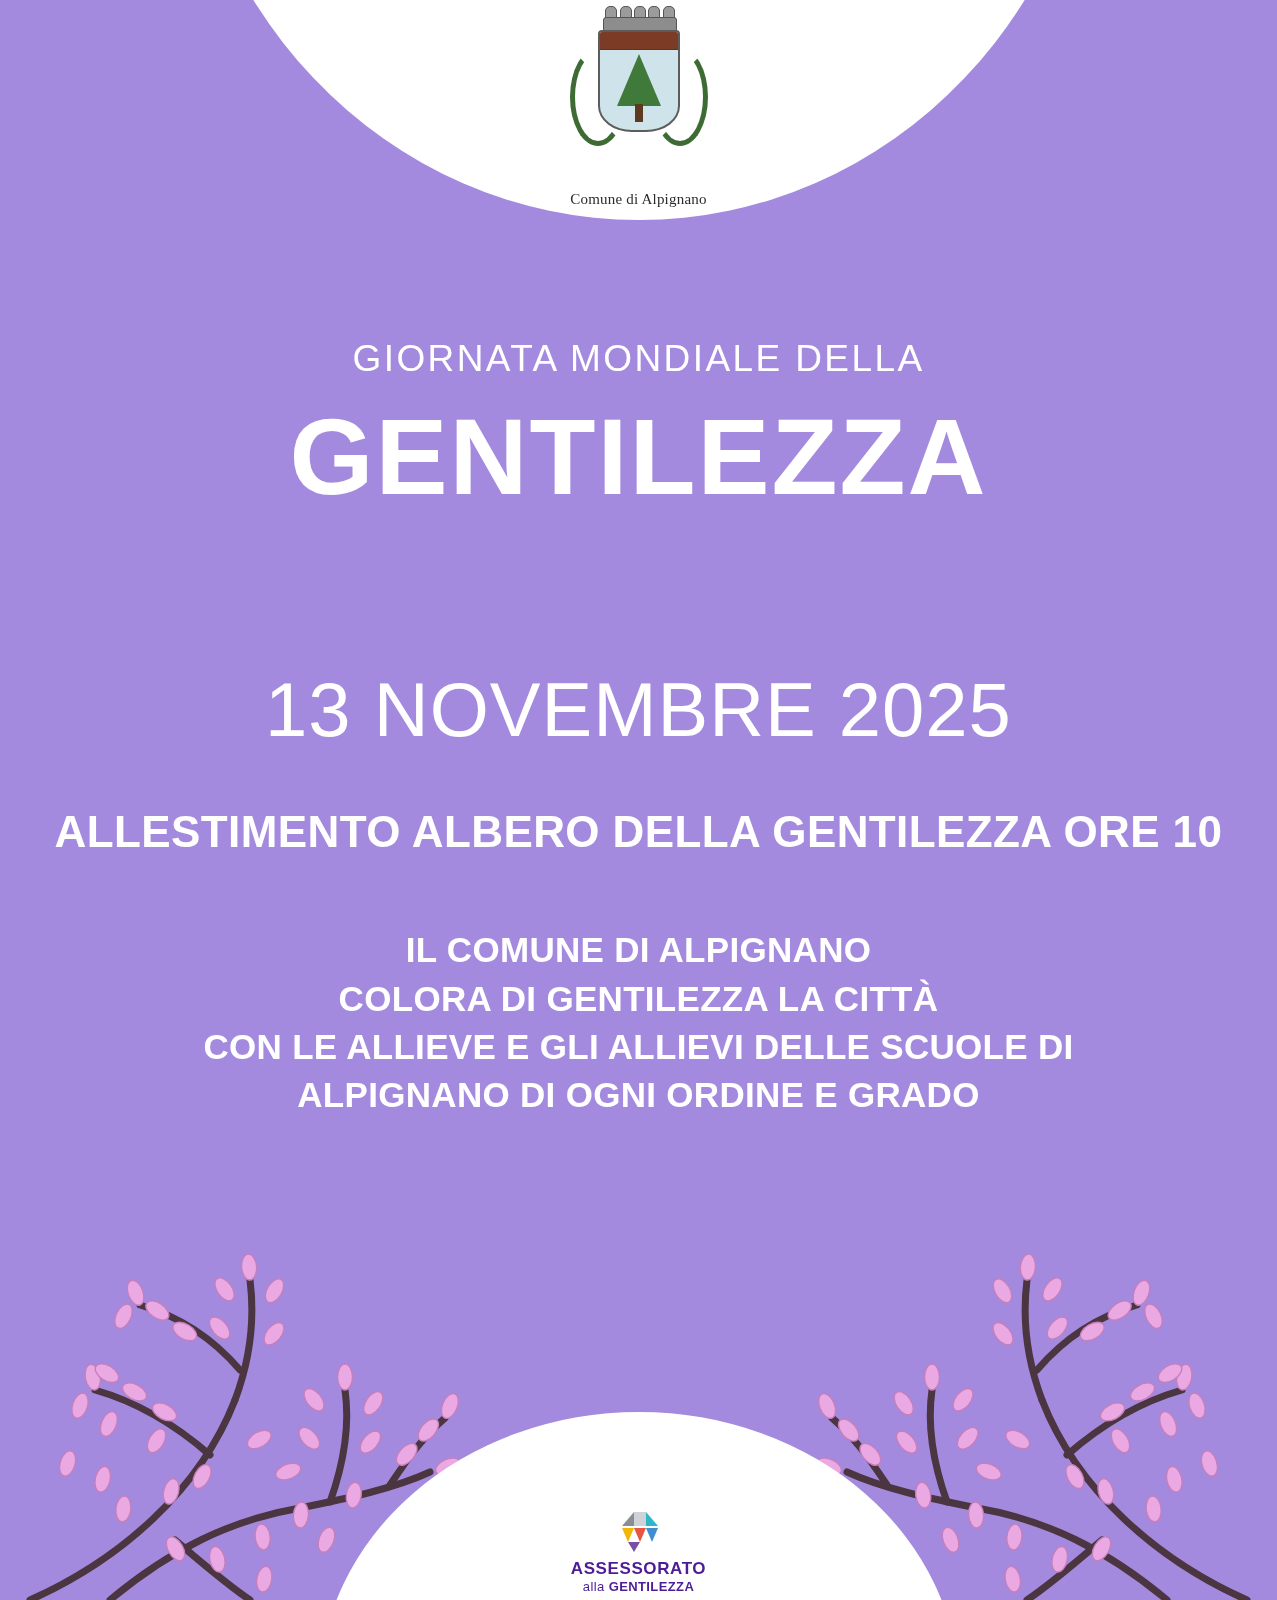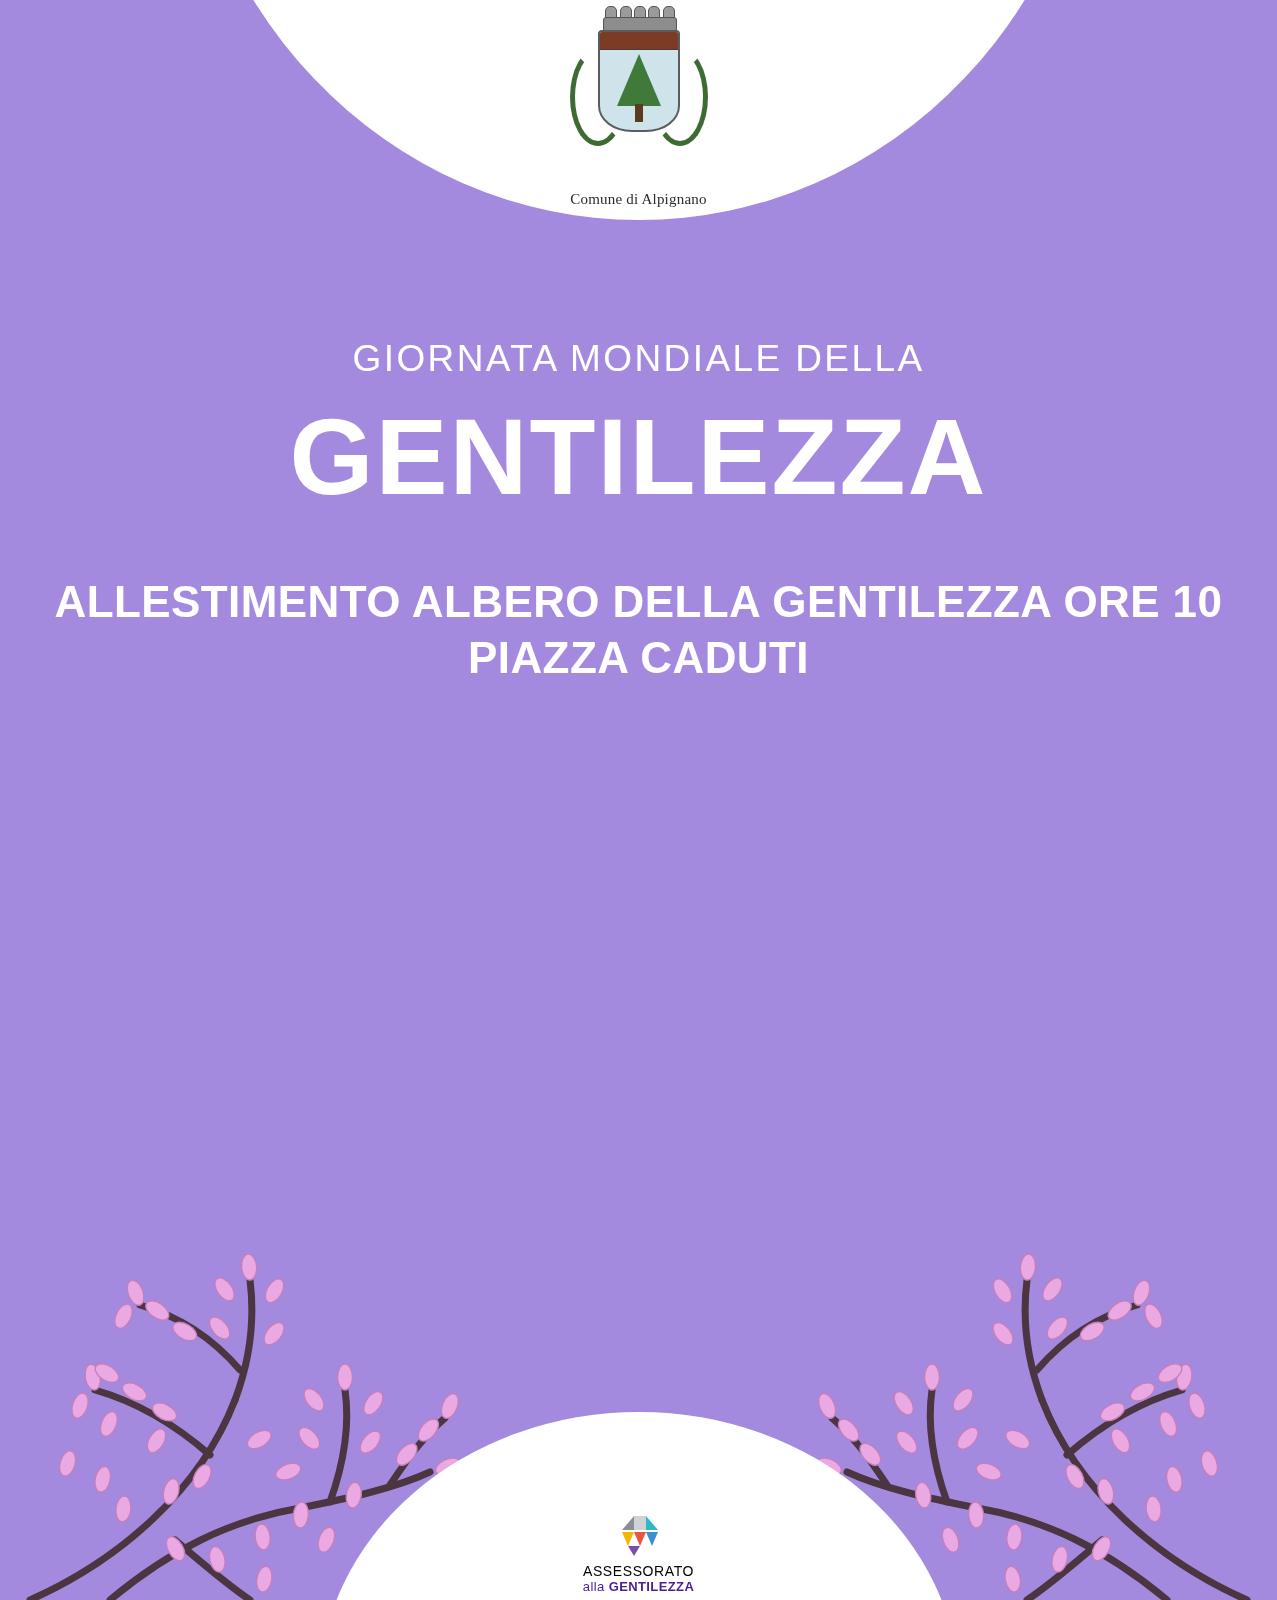--- a/index.html
+++ b/index.html
@@ -208,23 +208,23 @@
     text-align: center;
     z-index: 7;
   }
   .logo-mark {
     width: 62px;
     height: 48px;
     margin: 0 auto 5px auto;
     position: relative;
   }
   .footer-line1 {
-    font-size: 14px;
-    font-weight: 400;
-    color: #000000;
+    font-size: 17px;
+    font-weight: 700;
+    color: #4c1d95;
     letter-spacing: .6px;
   }
   .footer-line2 {
     font-size: 13px;
     color: #4c1d95;
     letter-spacing: .4px;
   }
   .footer-line2 b { font-weight: 700; }
 </style>
 </head>
@@ -249,23 +249,29 @@
     </div>
     <div class="wreath-l"></div>
     <div class="wreath-r"></div>
   </div>
   <div class="crest-caption">Comune di Alpignano</div>
 </div>
 
 <div class="content">
   <div class="kicker">GIORNATA MONDIALE DELLA</div>
   <div class="title">GENTILEZZA</div>
+  <div class="date">13 NOVEMBRE 2025</div>
   <div class="subtitle">
     <div>ALLESTIMENTO ALBERO DELLA GENTILEZZA ORE 10</div>
-    <div>PIAZZA CADUTI</div>
+  </div>
+  <div class="body-lines">
+    <div>IL COMUNE DI ALPIGNANO</div>
+    <div>COLORA DI GENTILEZZA LA CITTÀ</div>
+    <div>CON LE ALLIEVE E GLI ALLIEVI DELLE SCUOLE DI</div>
+    <div>ALPIGNANO DI OGNI ORDINE E GRADO</div>
   </div>
 </div>
 
 <svg class="branches" viewBox="0 0 1277 360">
   <defs>
     <g id="blossom">
       <ellipse cx="0" cy="-13" rx="7.5" ry="13" fill="#eaa9e2" stroke="#c47fbc" stroke-width="1.4"></ellipse>
     </g>
   </defs>
 

